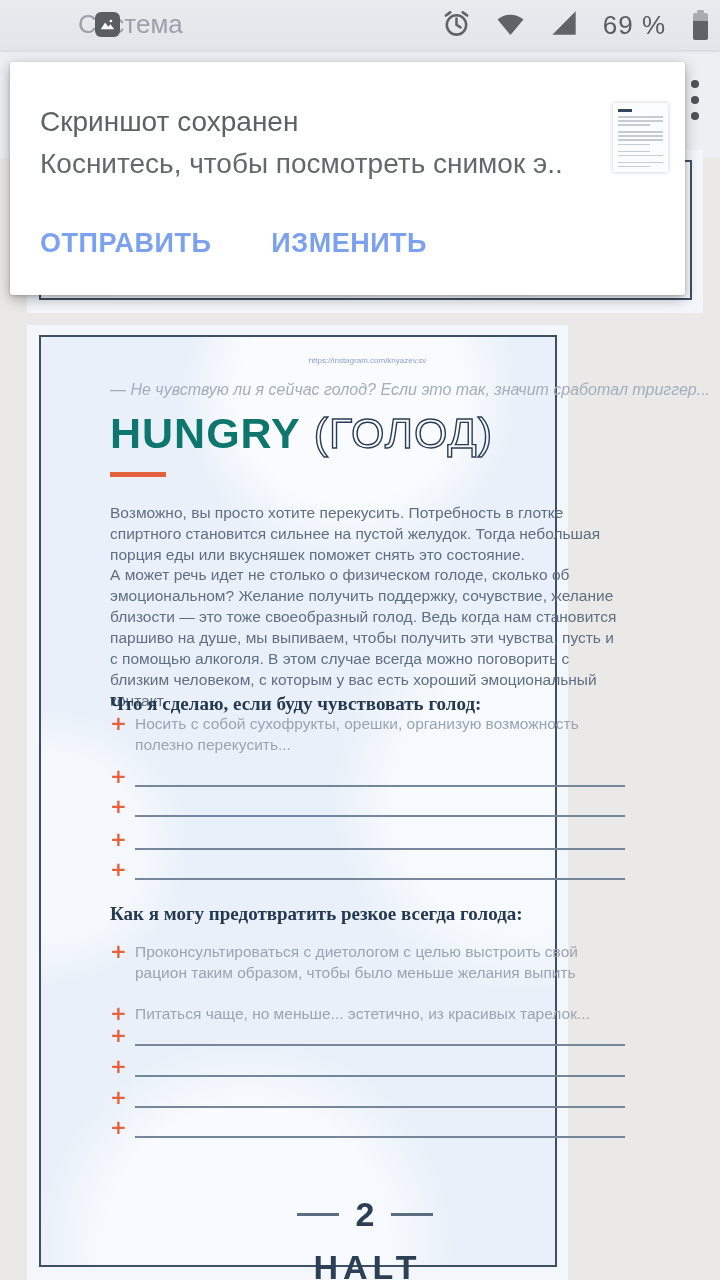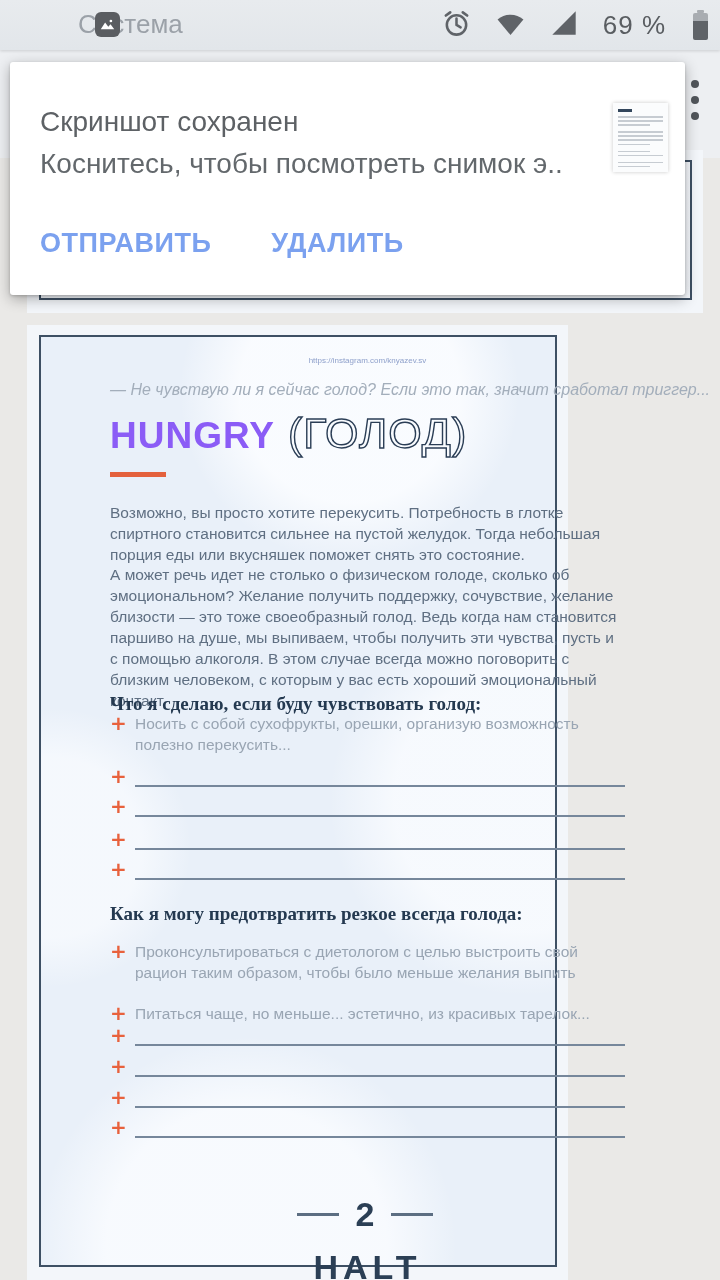--- a/index.html
+++ b/index.html
@@ -94,21 +94,21 @@
   .doc-url{
     position:absolute; top:31px; width:515px; text-align:center;
     font-size:8px; color:#8d9fca;
   }
   .doc-quote{
     position:absolute; top:56px; width:515px; white-space:nowrap;
     font-style:italic; font-size:16px; color:#a3aebb;
   }
   .doc-title{ position:absolute; top:84px; white-space:nowrap; }
   .doc-title .en{
-    font-size:37px; font-weight:700; letter-spacing:1px; color:#8b5cf6;
+    font-size:43px; font-weight:700; letter-spacing:1px; color:#0f766e;
   }
   .doc-title .ru{
     font-size:43px; font-weight:400; letter-spacing:1px;
     color:transparent; -webkit-text-stroke:1.4px #2a3d55;
   }
   .rule{ position:absolute; top:147px; width:56px; height:5px; background:#e4613d; }
   .para{ font-size:15.5px; line-height:21px; color:#5f6f82; width:515px; position:absolute; }
   .p1{ top:177px; } .p2{ top:239px; }
   .doc-h{
     position:absolute; white-space:nowrap;
@@ -268,21 +268,21 @@
         <i class="bod"></i>
     </span>
   </div>
 </div>
 
 <div class="notif">
   <div class="notif-title">Скриншот сохранен</div>
   <div class="notif-body">Коснитесь, чтобы посмотреть снимок э..</div>
   <div class="notif-actions">
     <button class="act">ОТПРАВИТЬ</button>
-    <button class="act">УДАЛИТЬ</button>
+    <button class="act">ИЗМЕНИТЬ</button>
   </div>
   <div class="thumb">
     <div class="t-title"></div>
     <div class="t-line"></div>
       <div class="t-line"></div>
       <div class="t-line short"></div>
     <div class="t-gap"></div>
     <div class="t-line"></div>
       <div class="t-line"></div>
       <div class="t-line"></div>

